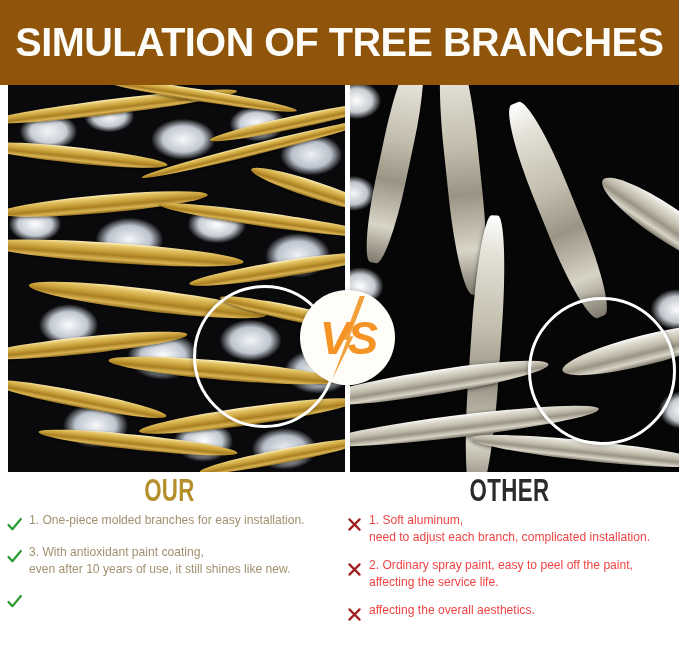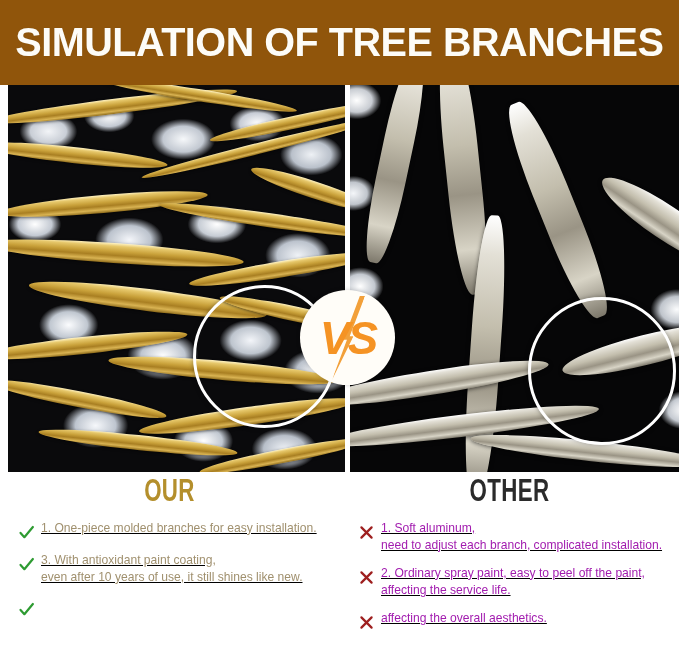--- a/index.html
+++ b/index.html
@@ -188,44 +188,43 @@
     letter-spacing: 0.5px;
     transform: scaleX(0.72);
     margin: 3px 0 4px 0;
     line-height: 1.05;
   }
   .col.ours .col-heading   { color: #b48f2c; }
   .col.others .col-heading { color: #2b2b2b; }
 
   .bullets {
     list-style: none;
-    margin: 12px;
+    margin: 0;
     padding: 0;
-    text-decoration: underline;
   }
   .bullet {
     display: flex;
     align-items: flex-start;
     gap: 6px;
     margin-bottom: 11px;
     padding-left: 6px;
   }
   .bullet .mark {
     flex: 0 0 auto;
     width: 17px;
     height: 17px;
     margin-top: 4px;
   }
   .bullet .lines {
     font-family: "Liberation Sans", sans-serif;
     font-size: 12.1px;
     line-height: 1.42;
   }
   .col.ours .bullet .lines   { color: #a0906e; }
-  .col.others .bullet .lines { color: #a21caf; }
+  .col.others .bullet .lines { color: #ef4444; }
   .lines div { white-space: nowrap; }
 
   .check-icon path { stroke: #2e9b32; stroke-width: 2.6; fill: none;
                      stroke-linecap: round; stroke-linejoin: round; }
   .x-icon path     { stroke: #9e1f1f; stroke-width: 2.6; fill: none;
                      stroke-linecap: round; }
 </style>
 </head>
 <body>
 

